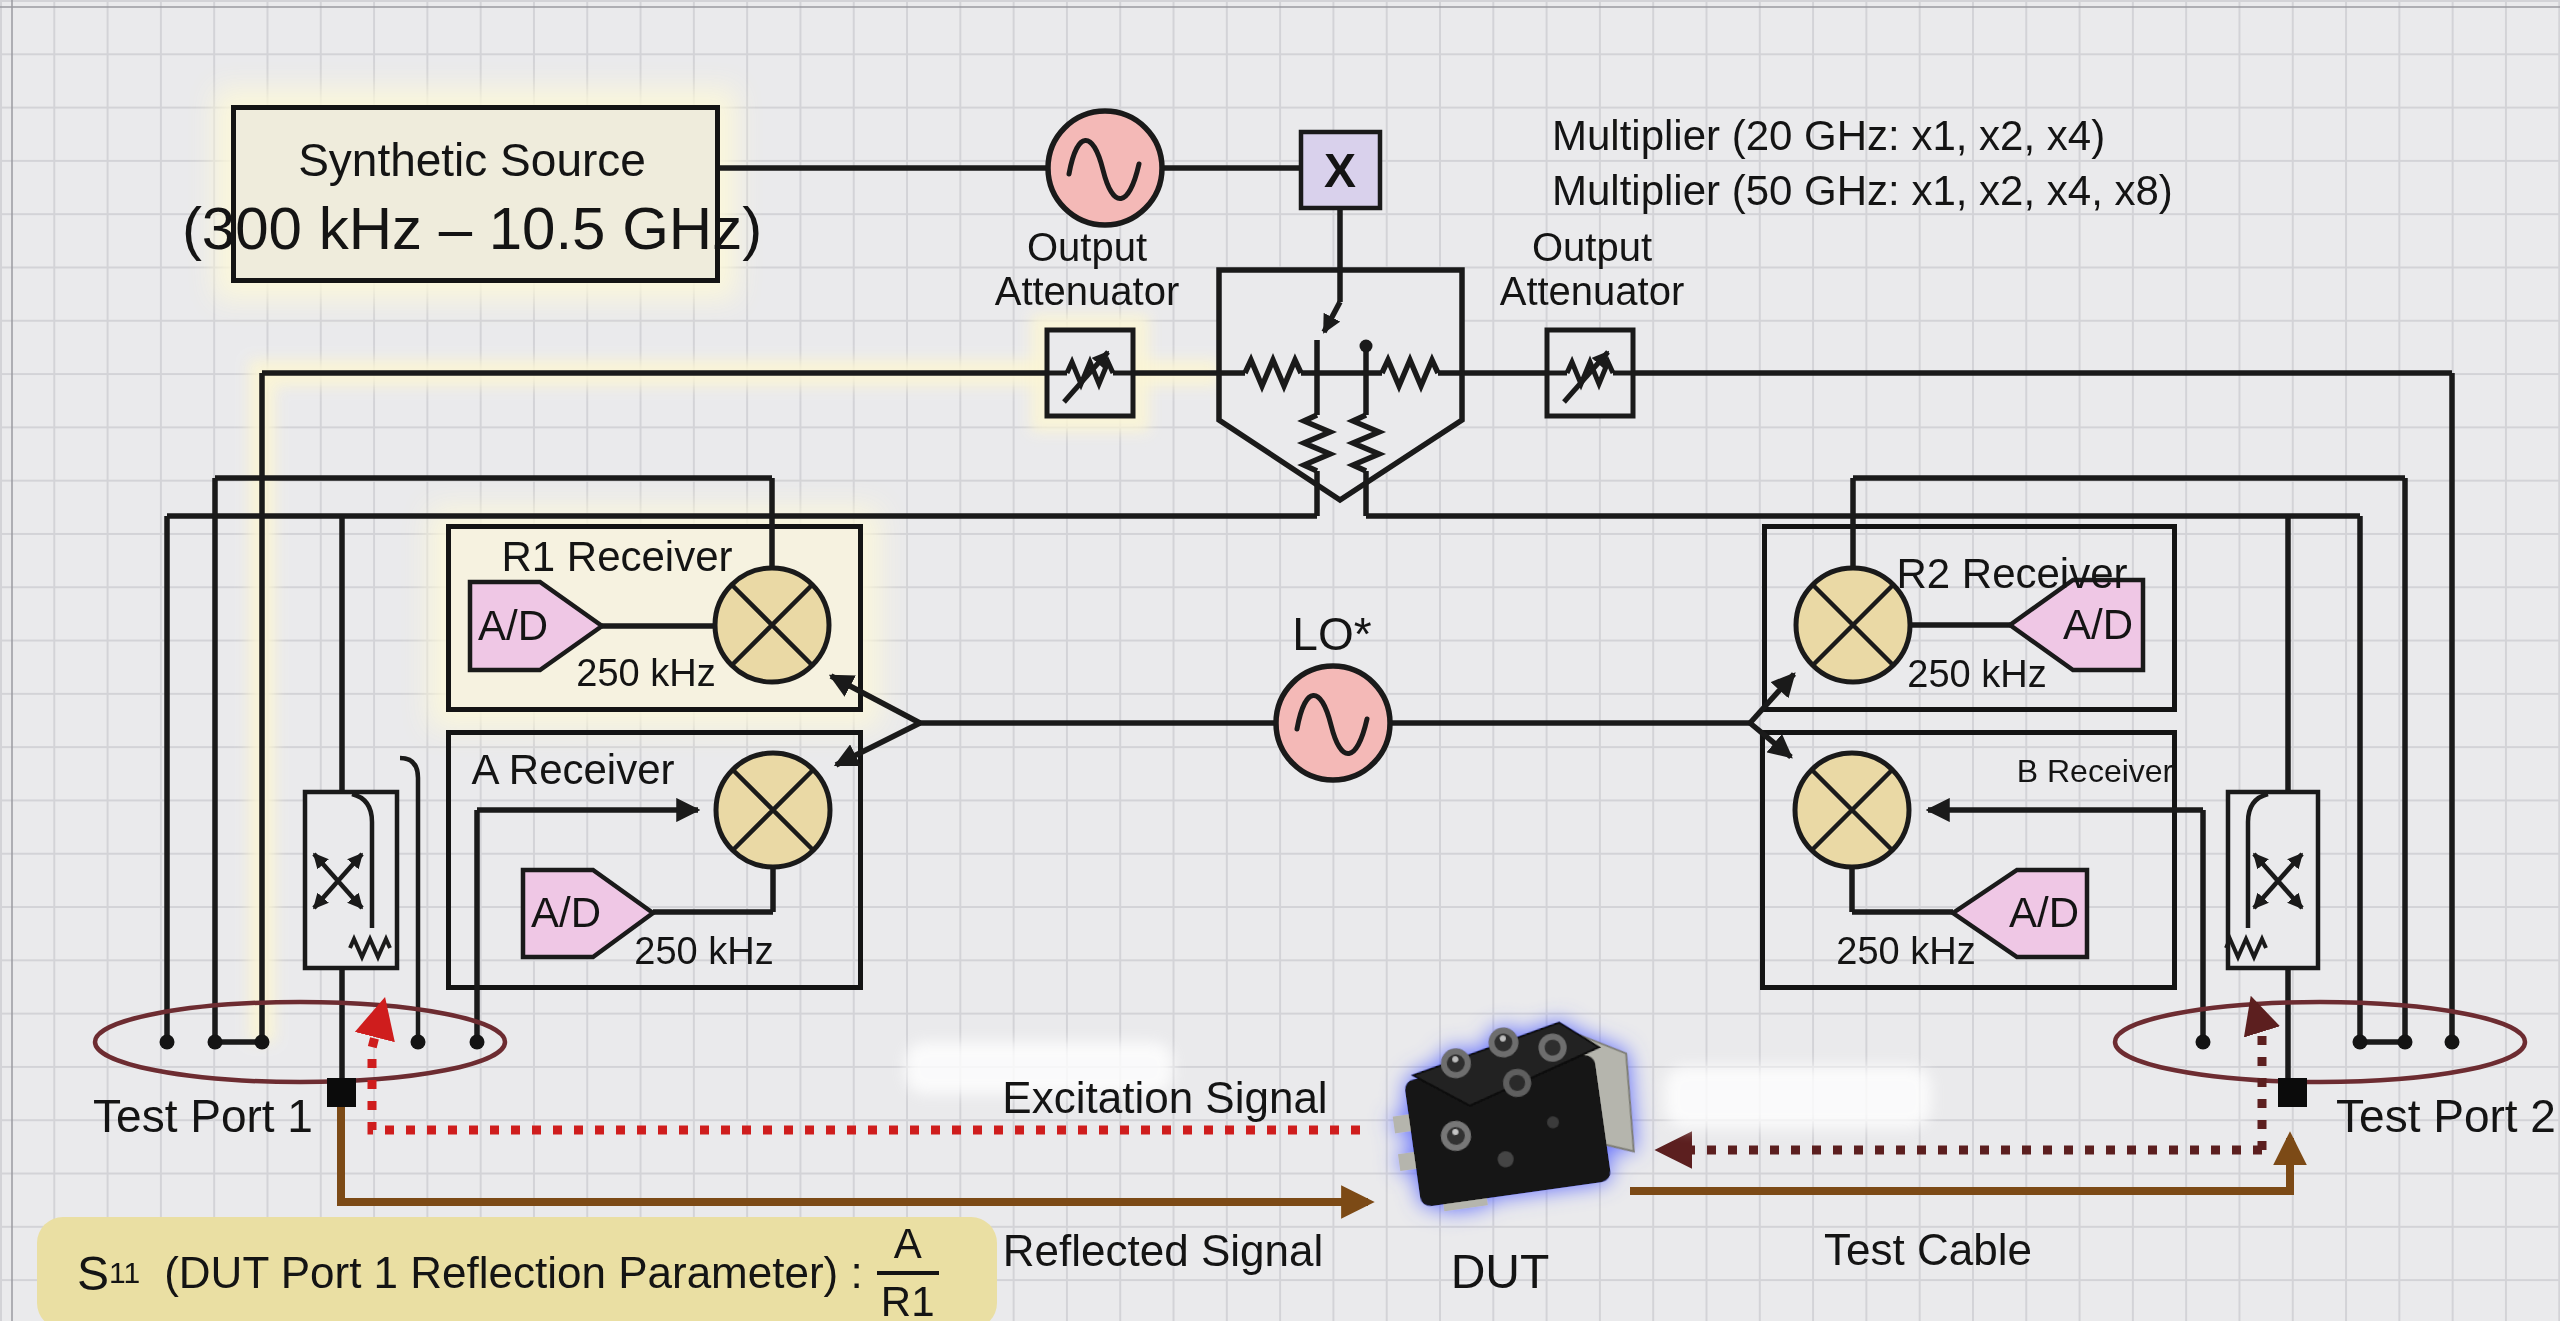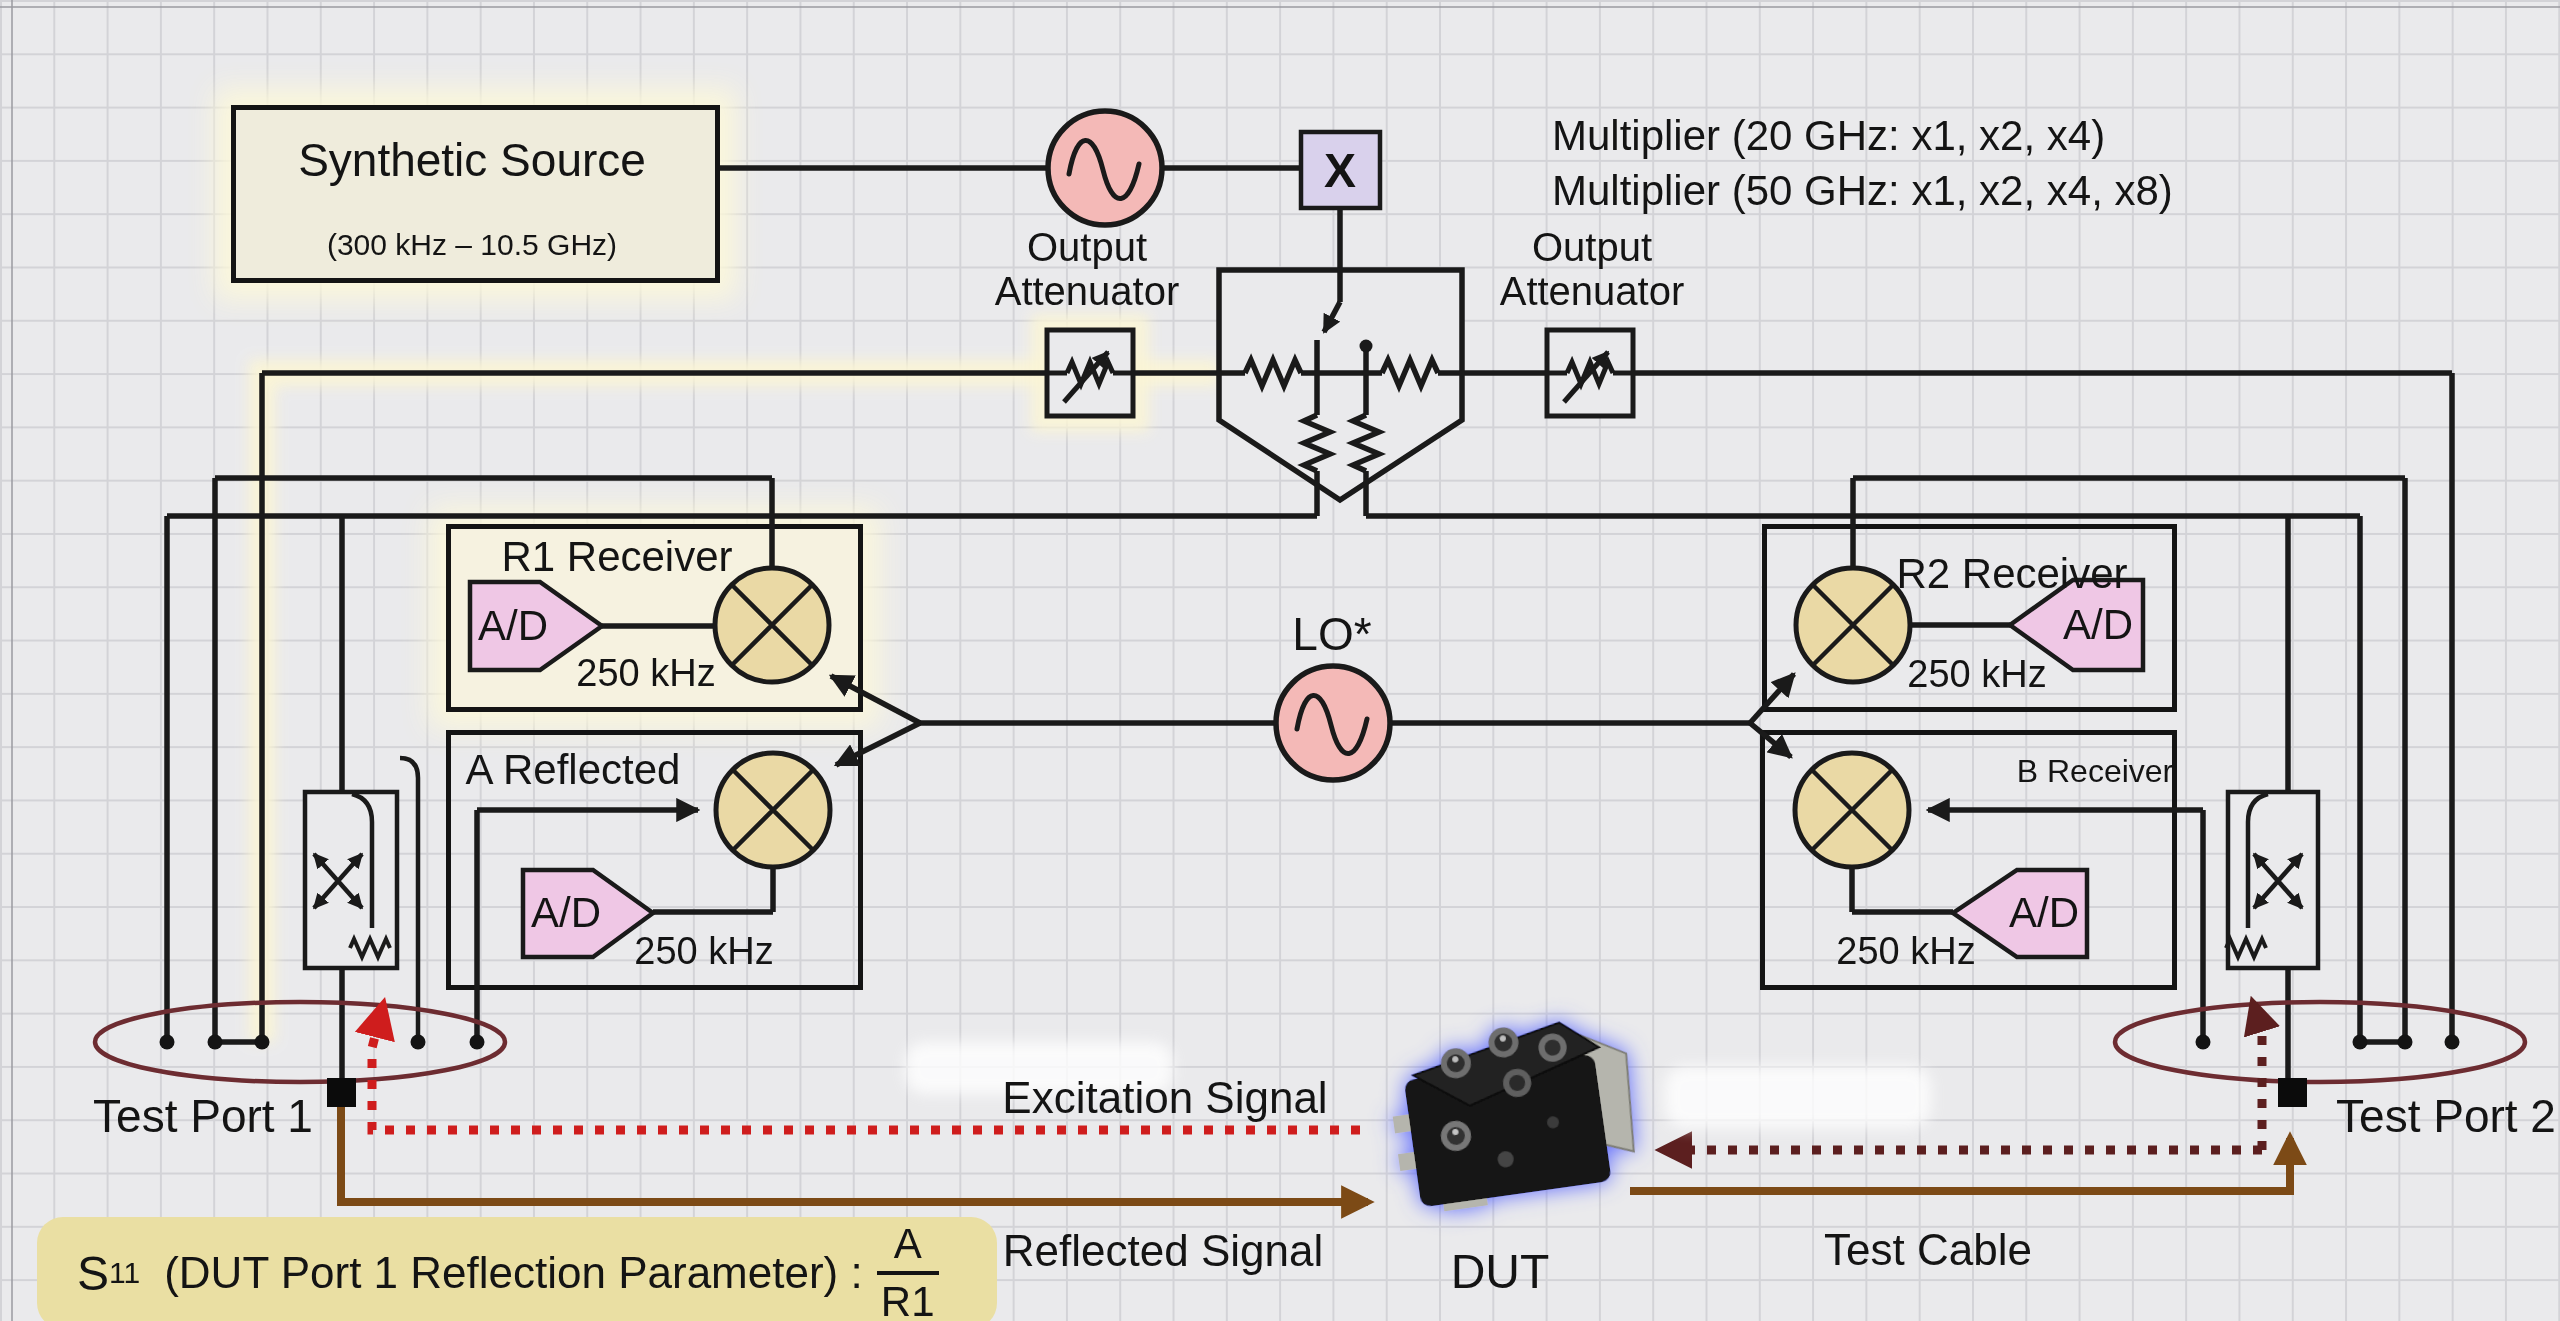--- a/index.html
+++ b/index.html
@@ -228,32 +228,32 @@
     </g>
   </g>
 </svg>
 
 <div class="smudge" style="left:905px;top:1042px;width:268px;height:52px;"></div>
 <div class="smudge" style="left:1665px;top:1066px;width:266px;height:62px;"></div>
 <div class="edge" style="left:0;top:6px;width:2560px;height:2px;"></div>
 <div class="edge" style="left:11px;top:0;width:2px;height:1321px;"></div>
 
 <div class="lbl" style="left:472px;top:160px;font-size:46px;">Synthetic Source</div>
-<div class="lbl" style="left:472px;top:229px;font-size:30px;margin-top:16px;">(300 kHz – 10.5 GHz)</div>
+<div class="lbl" style="left:472px;top:229px;font-size:60px;">(300 kHz – 10.5 GHz)</div>
 <div class="lbl left" style="left:1552px;top:136px;font-size:42px;">Multiplier (20 GHz: x1, x2, x4)</div>
 <div class="lbl left" style="left:1552px;top:191px;font-size:42px;">Multiplier (50 GHz: x1, x2, x4, x8)</div>
 <div class="lbl" style="left:1087px;top:247px;font-size:40px;">Output</div>
 <div class="lbl" style="left:1087px;top:291px;font-size:40px;">Attenuator</div>
 <div class="lbl" style="left:1592px;top:247px;font-size:40px;">Output</div>
 <div class="lbl" style="left:1592px;top:291px;font-size:40px;">Attenuator</div>
 <div class="lbl" style="left:1340px;top:171px;font-size:48px;font-weight:600;">X</div>
 <div class="lbl" style="left:1332px;top:634px;font-size:46px;">LO*</div>
 
 <div class="lbl" style="left:617px;top:557px;font-size:42px;">R1 Receiver</div>
-<div class="lbl" style="left:573px;top:770px;font-size:42px;">A Reflected</div>
+<div class="lbl" style="left:573px;top:770px;font-size:42px;">A Receiver</div>
 <div class="lbl" style="left:2012px;top:557px;font-size:42px;margin-top:17px;">R2 Receiver</div>
 <div class="lbl" style="left:2052px;top:772px;font-size:32px;margin-left:43px;">B Receiver</div>
 
 <div class="lbl" style="left:513px;top:626px;font-size:42px;">A/D</div>
 <div class="lbl" style="left:566px;top:913px;font-size:42px;">A/D</div>
 <div class="lbl" style="left:2098px;top:625px;font-size:42px;">A/D</div>
 <div class="lbl" style="left:2044px;top:913px;font-size:42px;">A/D</div>
 
 <div class="lbl" style="left:646px;top:673px;font-size:38px;">250 kHz</div>
 <div class="lbl" style="left:704px;top:951px;font-size:38px;">250 kHz</div>

